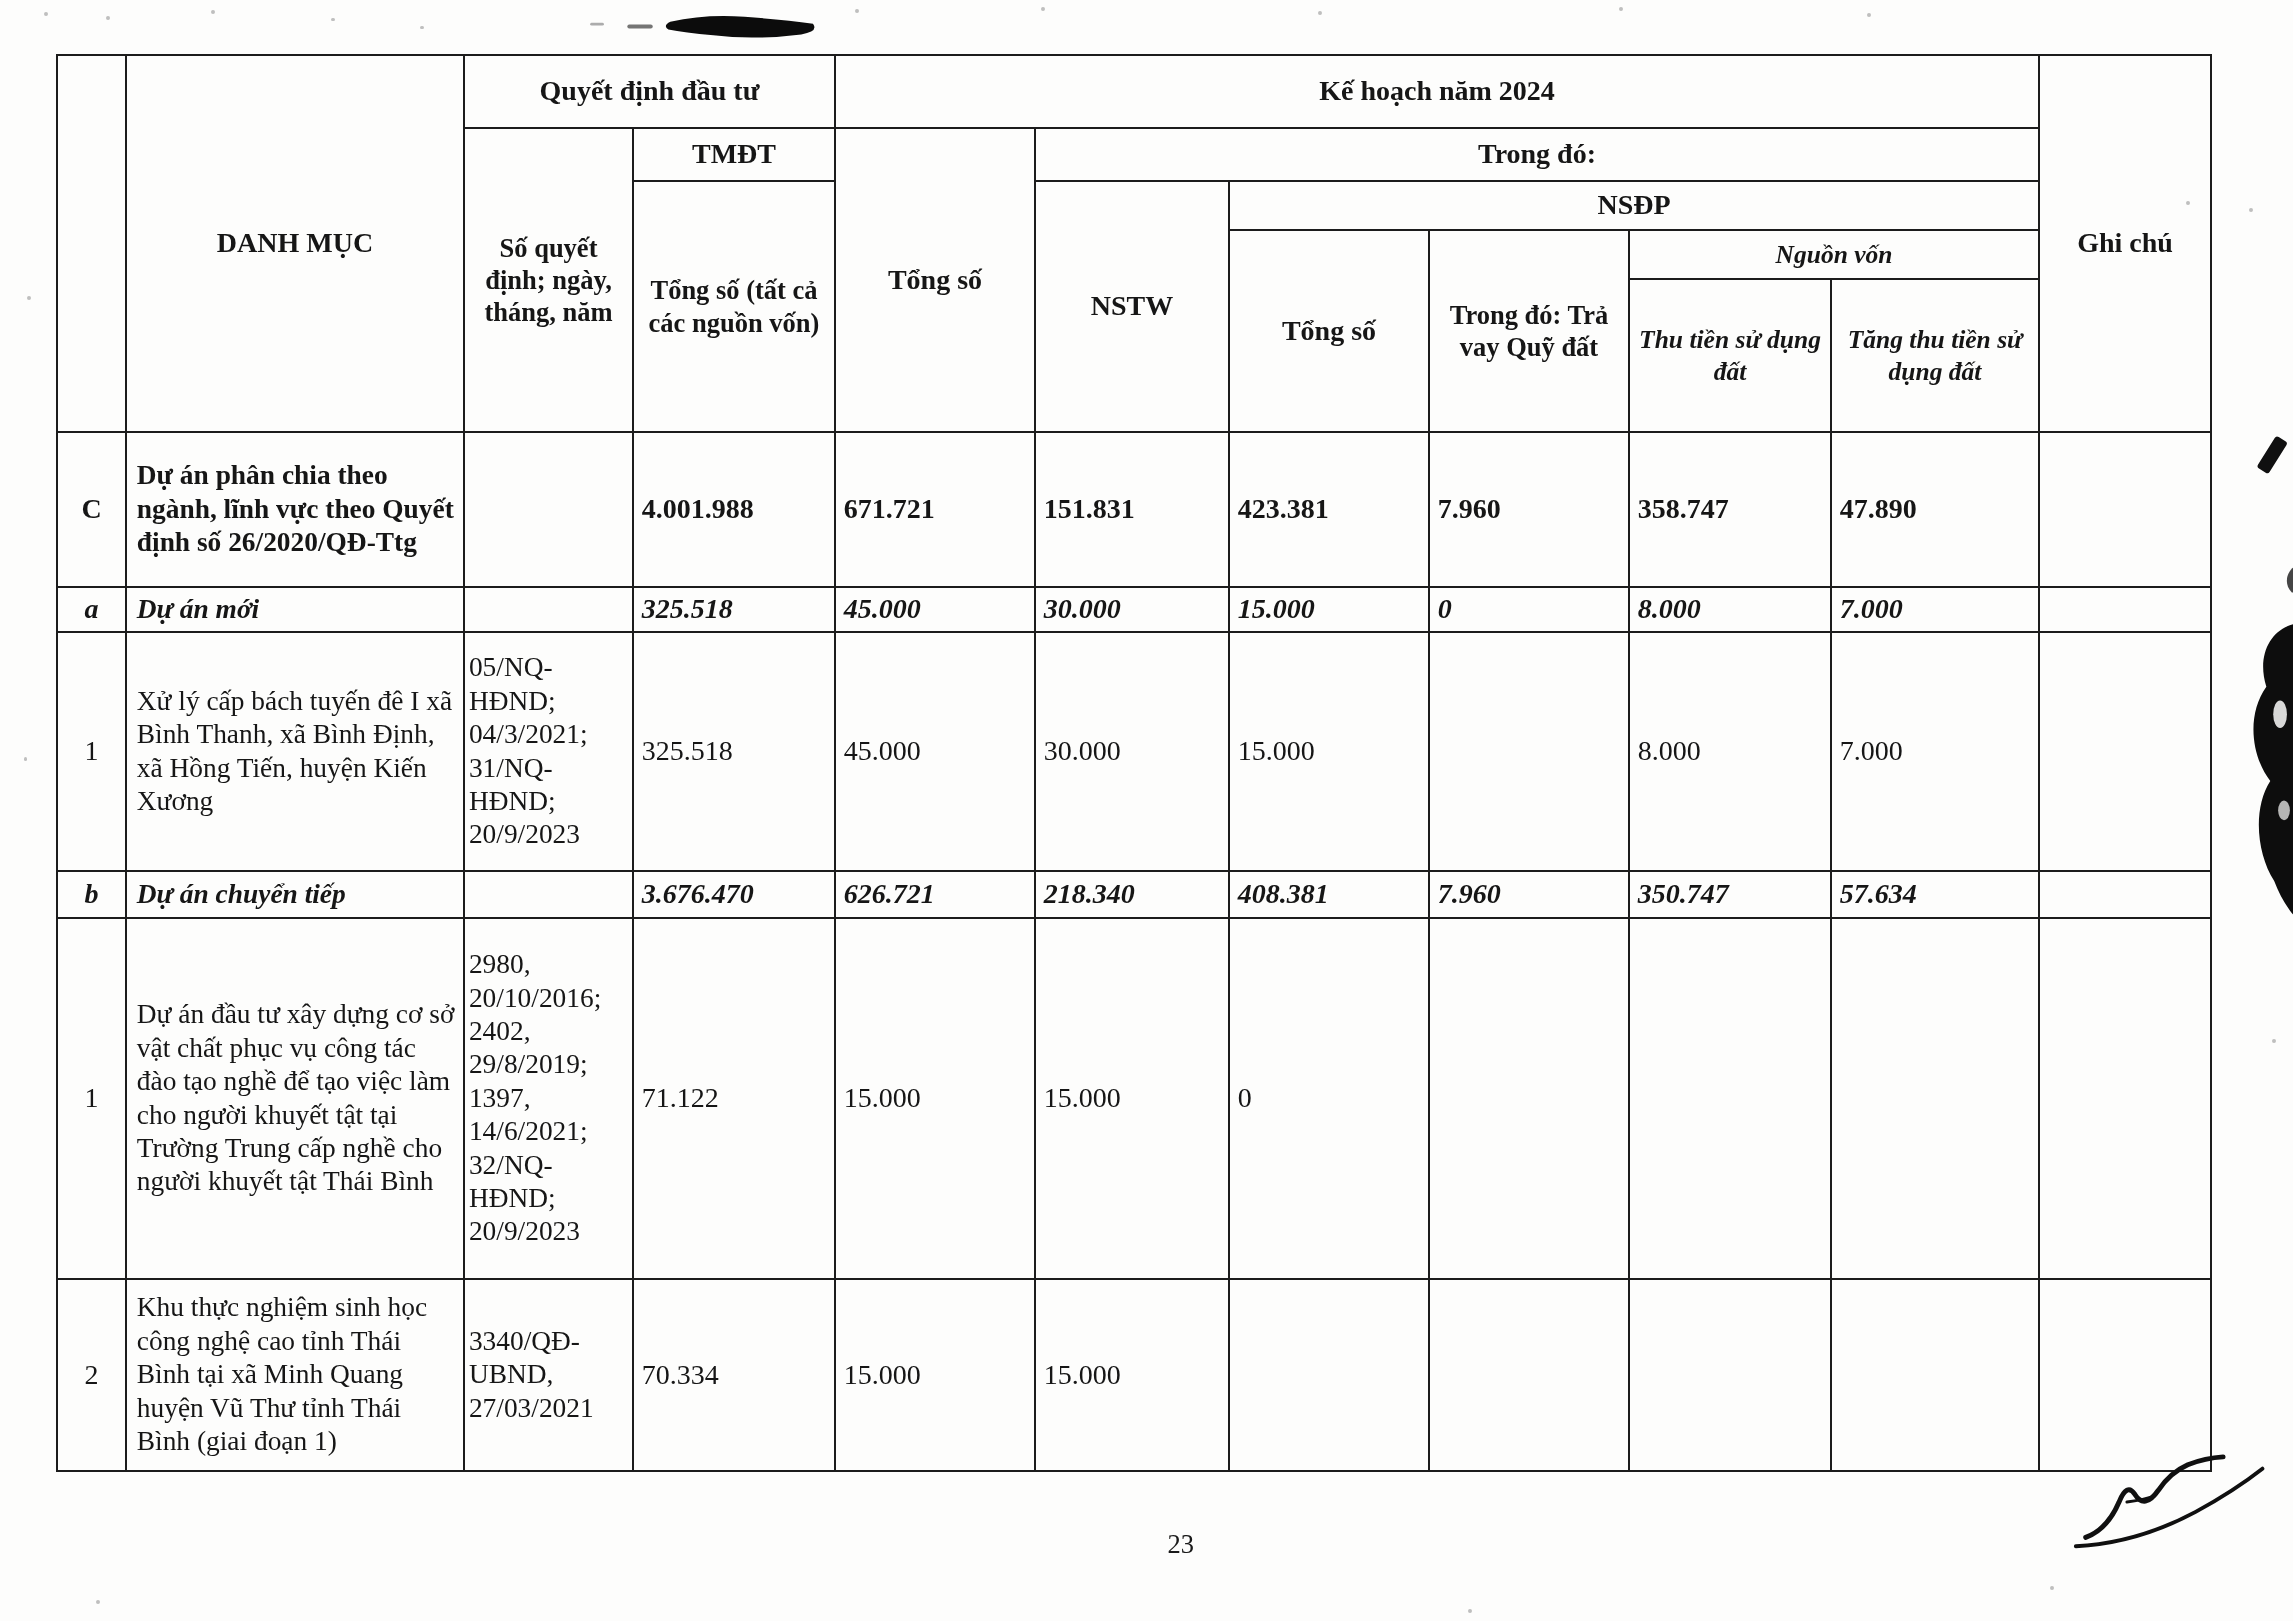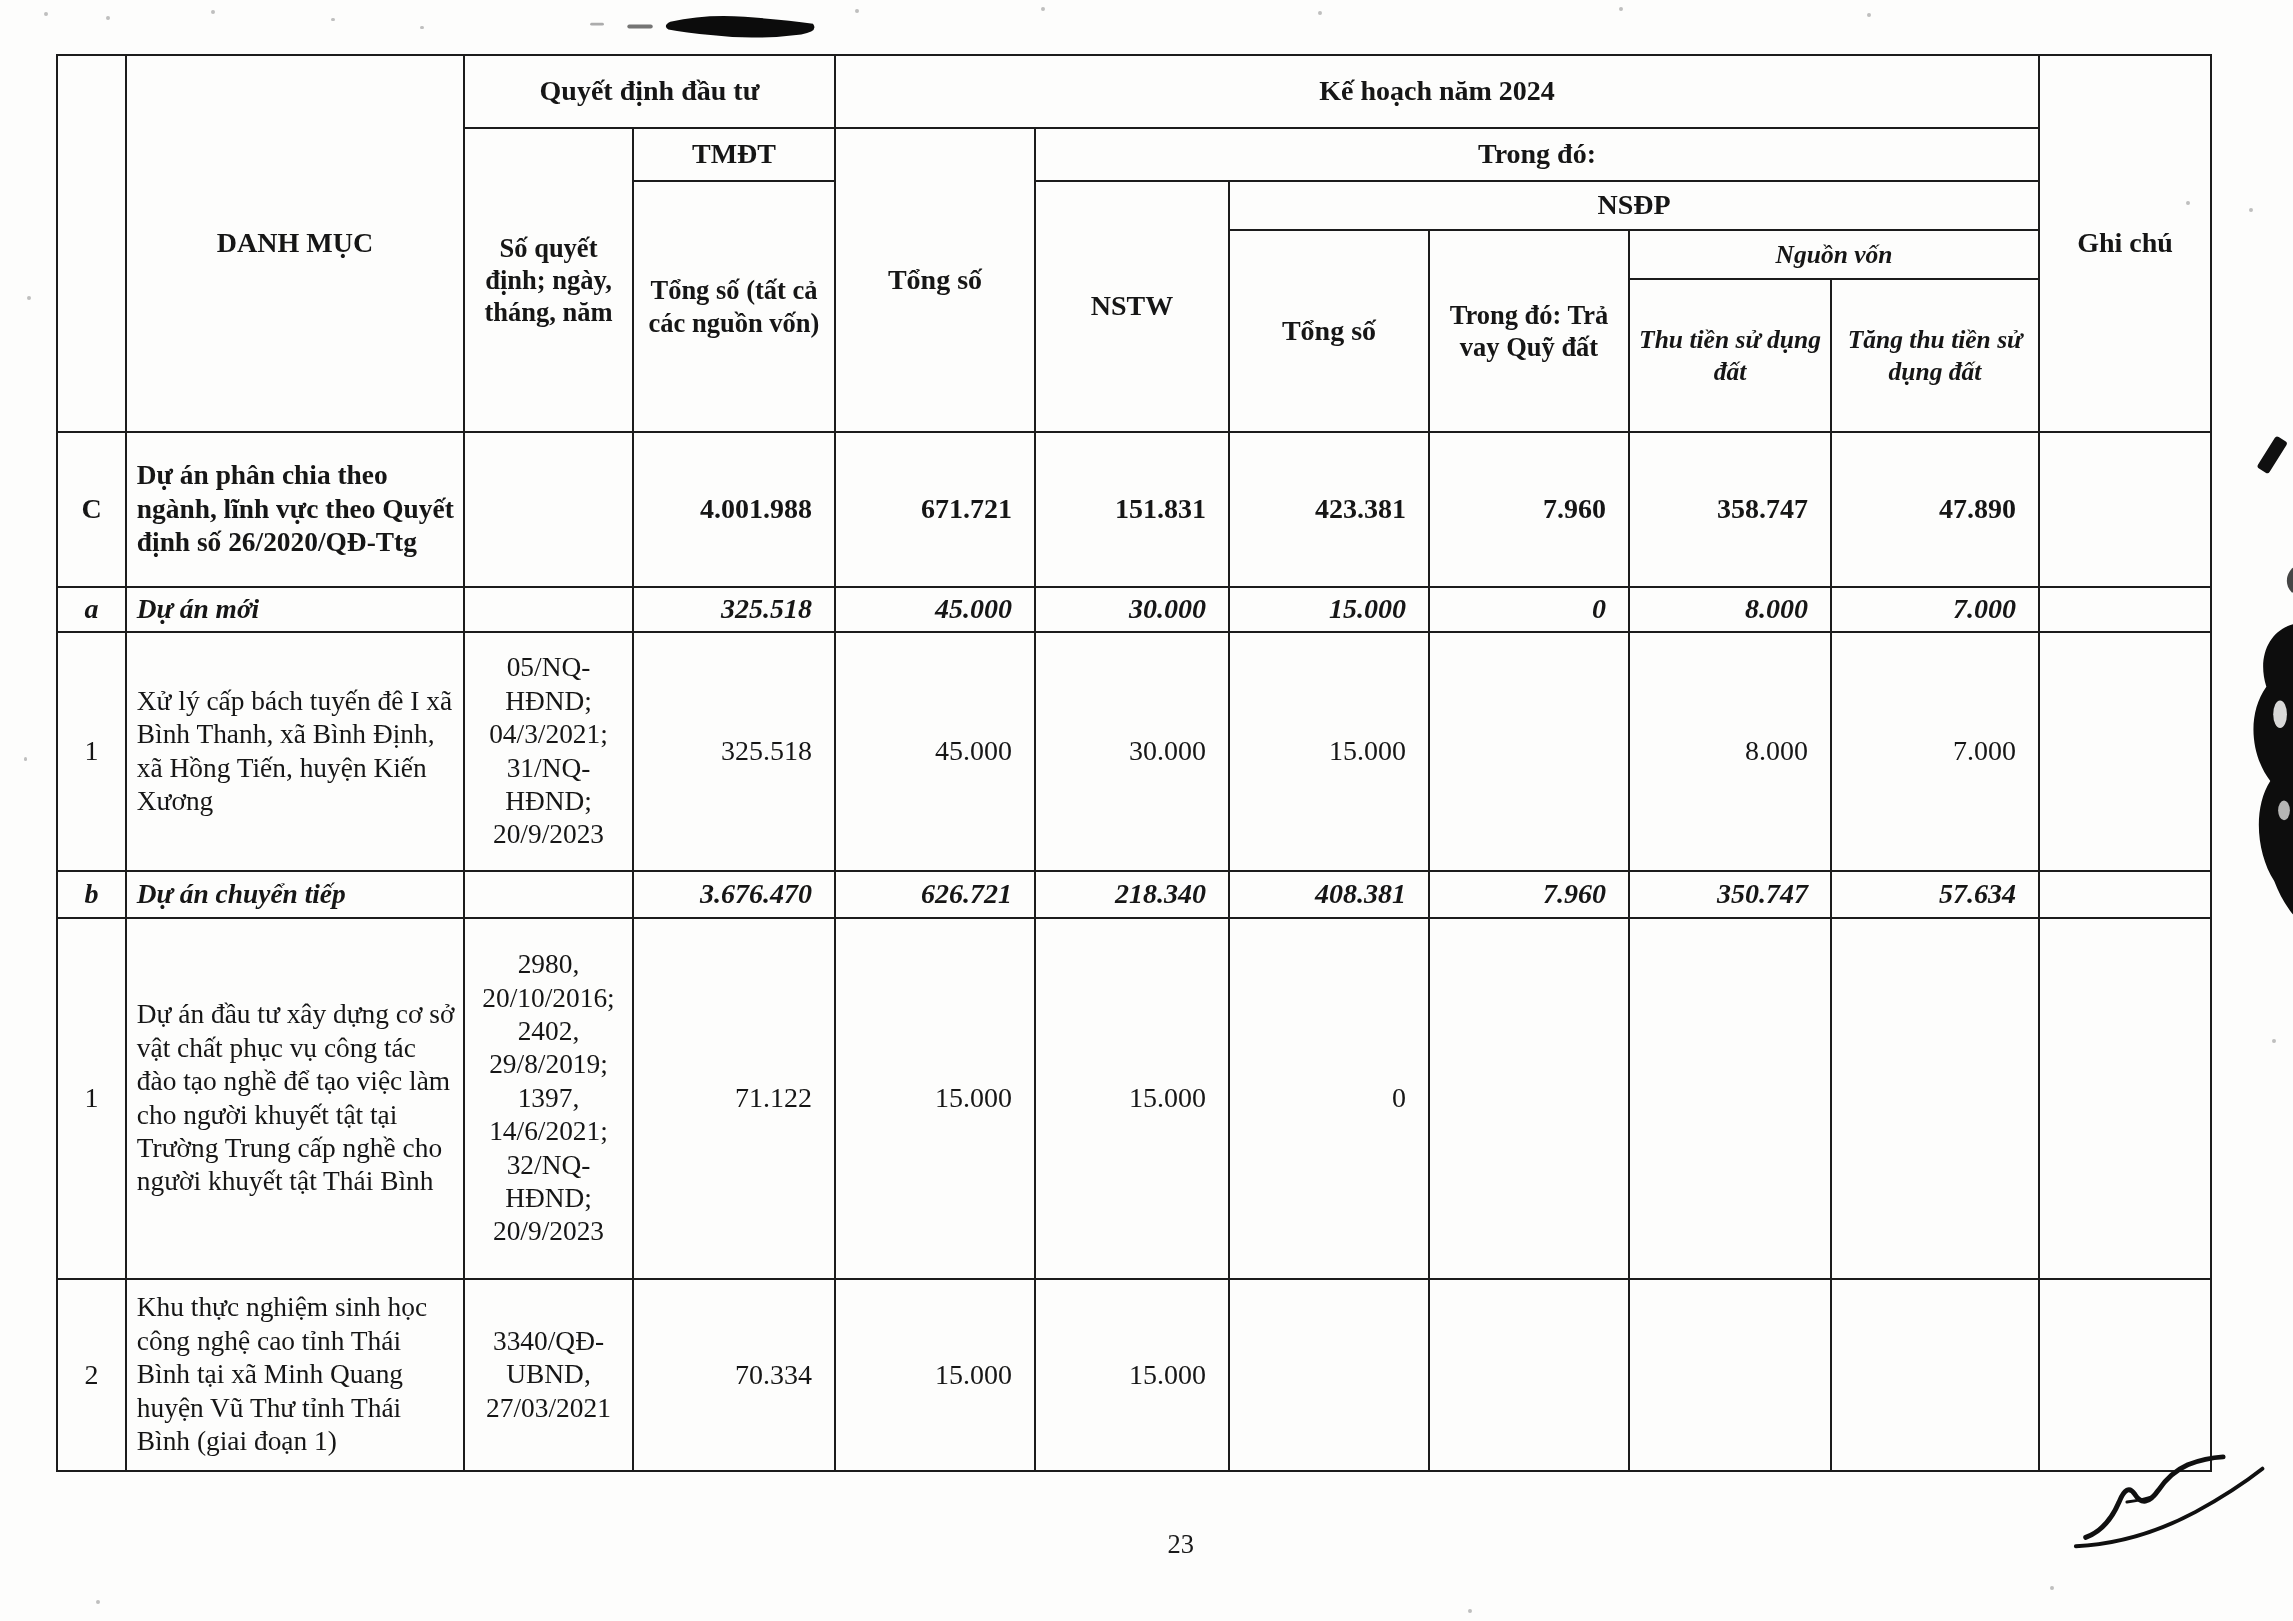--- a/index.html
+++ b/index.html
@@ -27,23 +27,23 @@
   td.h{font-weight:bold;text-align:center;}
   td.h-small{font-size:26.5px;margin-left:8px;}
   td.h-ital{font-style:italic;font-size:25.5px;}
   tr.hr1{height:73px;} tr.hr2{height:53px;} tr.hr3{height:49px;}
   tr.hr4{height:49px;} tr.hr5{height:153px;}
   tr.row-c{height:155px;} tr.row-a{height:45px;} tr.row-a1{height:239px;}
   tr.row-b{height:47px;} tr.row-b1{height:361px;} tr.row-b2{height:192px;}
   tr.row-c td{border-top-width:2.9px;}
   tr.row-a td, tr.row-b td{border-top-width:2.9px;border-bottom-width:2.9px;}
   td.ctr{text-align:center;}
-  td.num{text-align:right;padding-right:22px;}
+  td.num{padding-right:22px;}
   td.name{text-align:left;padding-left:9.8px;font-size:27.4px;margin-top:32px;}
-  td.decision{text-align:center;font-size:27.4px;padding:2px 3.9px;}
+  td.decision{text-align:left;font-size:27.4px;padding:2px 3.9px;}
   tr.bold-row td{font-weight:bold;}
   tr.bi-row td{font-weight:bold;font-style:italic;}
   
   .page-number{
     position:absolute;left:1125px;top:1529px;width:69px;
     text-align:right;font-size:26.5px;color:#1a1a1a;
   }
   .noise-dot{
     position:absolute;width:3.9px;height:3.9px;border-radius:50%;
     background:#8d8d8d;opacity:.55;

